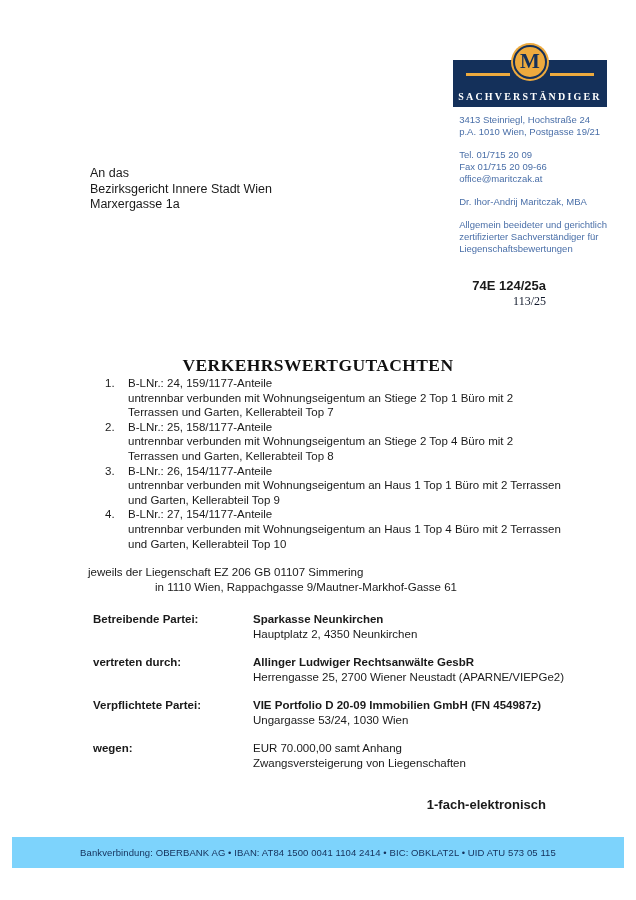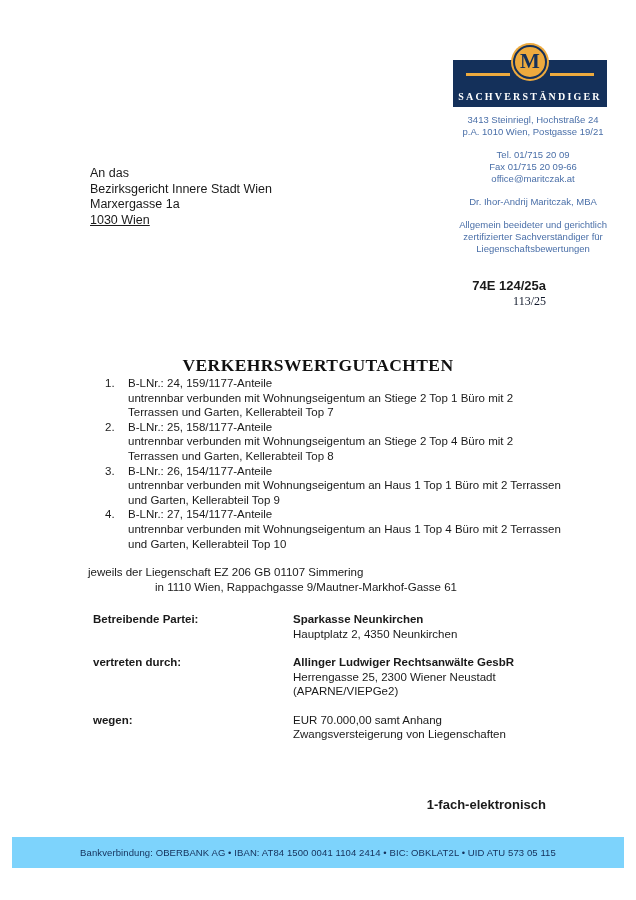--- a/index.html
+++ b/index.html
@@ -24,21 +24,21 @@
     width:30px;height:30px;border-radius:50%;background:#edaa3e;
     border:2px solid #14305a;box-shadow:0 0 0 2px #edaa3e;
     display:flex;align-items:center;justify-content:center;
   }
   .logo-m{
     color:#14305a;font-family:"Liberation Serif",serif;font-weight:bold;
     font-size:21px;line-height:1;margin-top:-1px;
   }
   
   .contact{
-    position:absolute;right:29px;top:114px;text-align:center;
+    position:absolute;right:29px;top:114px;text-align:left;
     color:#4a6fa8;font-size:9.5px;line-height:12px;
   }
   .contact .grp{margin-bottom:11px;}
   
   .recipient{position:absolute;left:90px;top:166px;font-size:12.5px;line-height:15.5px;}
   .recipient .ul{text-decoration:underline;}
   
   .caseref{position:absolute;right:90px;top:278px;text-align:right;}
   .caseref .bold-line{font-weight:bold;font-size:13px;line-height:16px;}
   .caseref .pageref{font-family:"Liberation Serif",serif;font-size:12px;line-height:15px;color:#0f172a;}
@@ -53,21 +53,21 @@
   .nitem{display:flex;}
   .nnum{width:23px;flex:0 0 23px;}
   .nbody{flex:1;}
   
   .property{position:absolute;left:88px;top:565px;font-size:11.5px;line-height:15px;}
   .property .indent{padding-left:67px;}
   
   .parties{position:absolute;left:93px;top:612px;width:478px;font-size:11.5px;line-height:14.5px;}
   .prow{display:flex;margin-bottom:14px;}
   .plabel{width:160px;flex:0 0 160px;font-weight:bold;}
-  .pval{flex:1;margin-left:40px;}
+  .pval{flex:1;}
   .pval .b{font-weight:bold;}
   
   .delivery{position:absolute;right:90px;top:797px;font-weight:bold;font-size:13px;text-align:center;}
   
   .footer{
     position:absolute;left:12px;top:837px;width:612px;height:31px;
     background:#7dd3fc;color:#14305a;display:flex;align-items:center;justify-content:center;
     font-size:9.5px;letter-spacing:.1px;
   }
 </style>
@@ -103,21 +103,20 @@
       <div>Allgemein beeideter und gerichtlich</div>
       <div>zertifizierter Sachverständiger für</div>
       <div>Liegenschaftsbewertungen</div>
     </div>
   </div>
 
   <div class="recipient">
     <div>An das</div>
     <div>Bezirksgericht Innere Stadt Wien</div>
     <div>Marxergasse 1a</div>
-    <div class="ul">1030 Wien</div>
   </div>
 
   <div class="caseref">
     <div class="bold-line">74E 124/25a</div>
     <div class="pageref">113/25</div>
   </div>
 
   <div class="doc-title">VERKEHRSWERTGUTACHTEN</div>
 
   <div class="nlist">
@@ -161,21 +160,28 @@
       <div class="plabel">Betreibende Partei:</div>
       <div class="pval">
         <div class="b">Sparkasse Neunkirchen</div>
         <div>Hauptplatz 2, 4350 Neunkirchen</div>
       </div>
     </div>
     <div class="prow">
       <div class="plabel">vertreten durch:</div>
       <div class="pval">
         <div class="b">Allinger Ludwiger Rechtsanwälte GesbR</div>
-        <div>Herrengasse 25, 2300 Wiener Neustadt (APARNE/VIEPGe2)</div>
+        <div>Herrengasse 25, 2700 Wiener Neustadt (APARNE/VIEPGe2)</div>
+      </div>
+    </div>
+    <div class="prow">
+      <div class="plabel">Verpflichtete Partei:</div>
+      <div class="pval">
+        <div class="b">VIE Portfolio D 20-09 Immobilien GmbH (FN 454987z)</div>
+        <div>Ungargasse 53/24, 1030 Wien</div>
       </div>
     </div>
     <div class="prow">
       <div class="plabel">wegen:</div>
       <div class="pval">
         <div>EUR 70.000,00 samt Anhang</div>
         <div>Zwangsversteigerung von Liegenschaften</div>
       </div>
     </div>
   </div>

